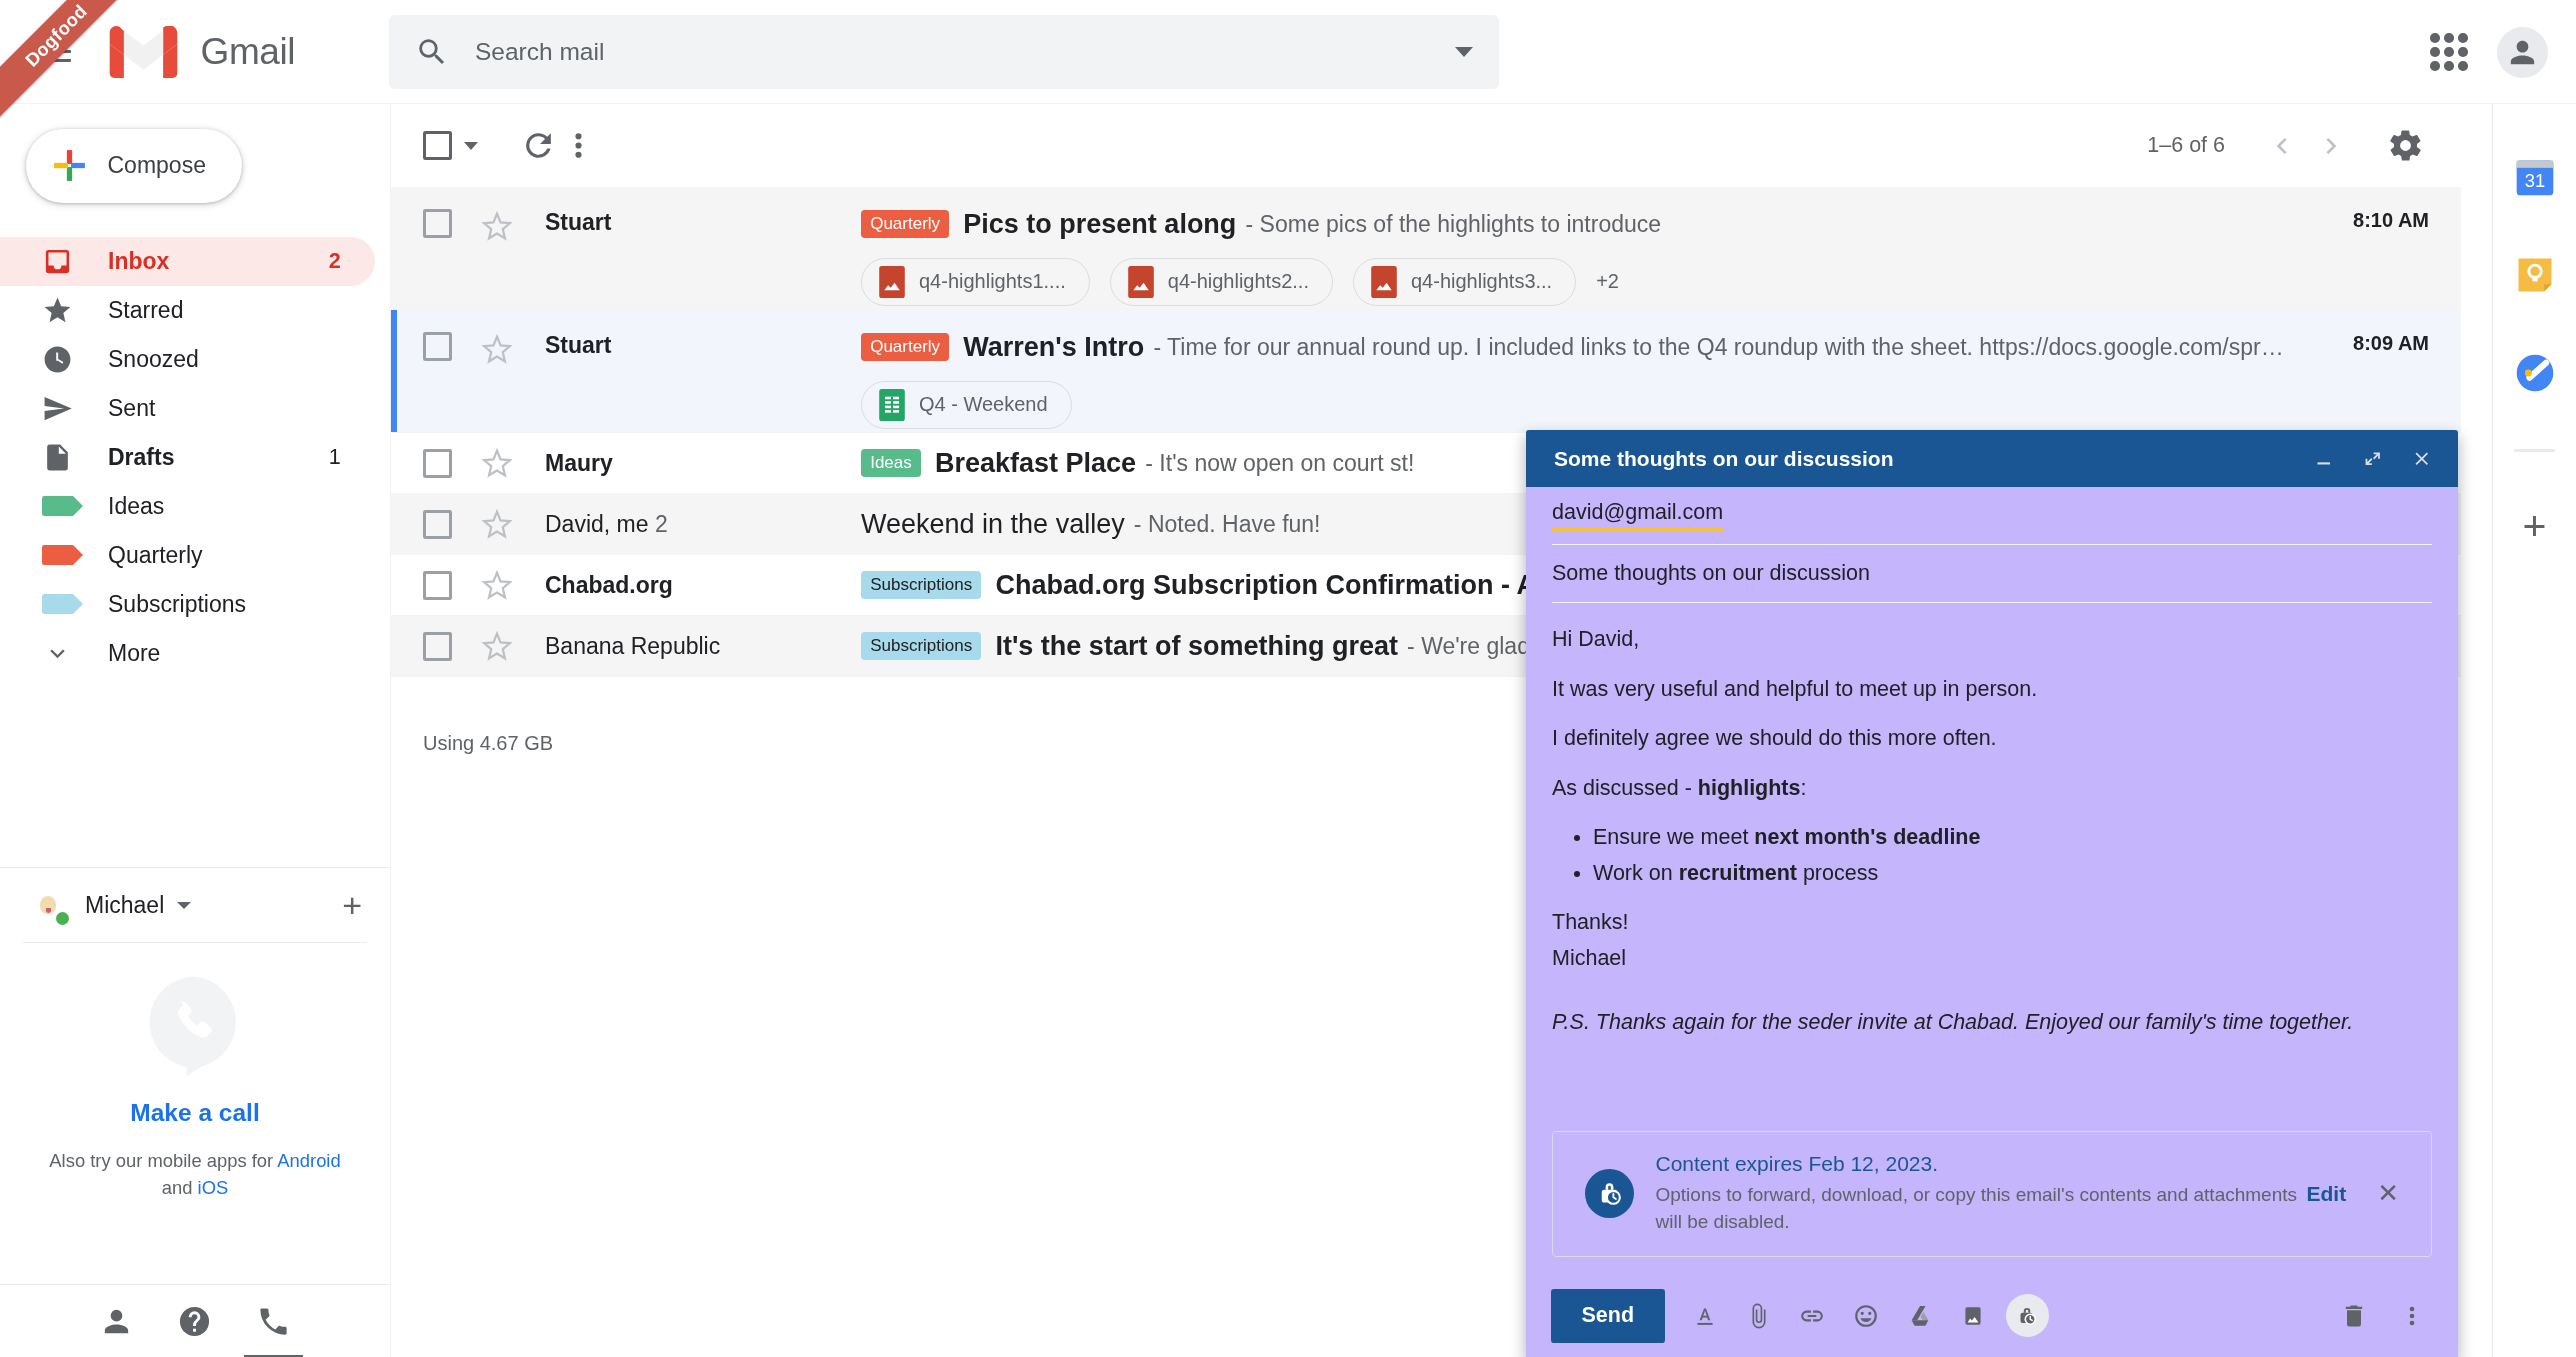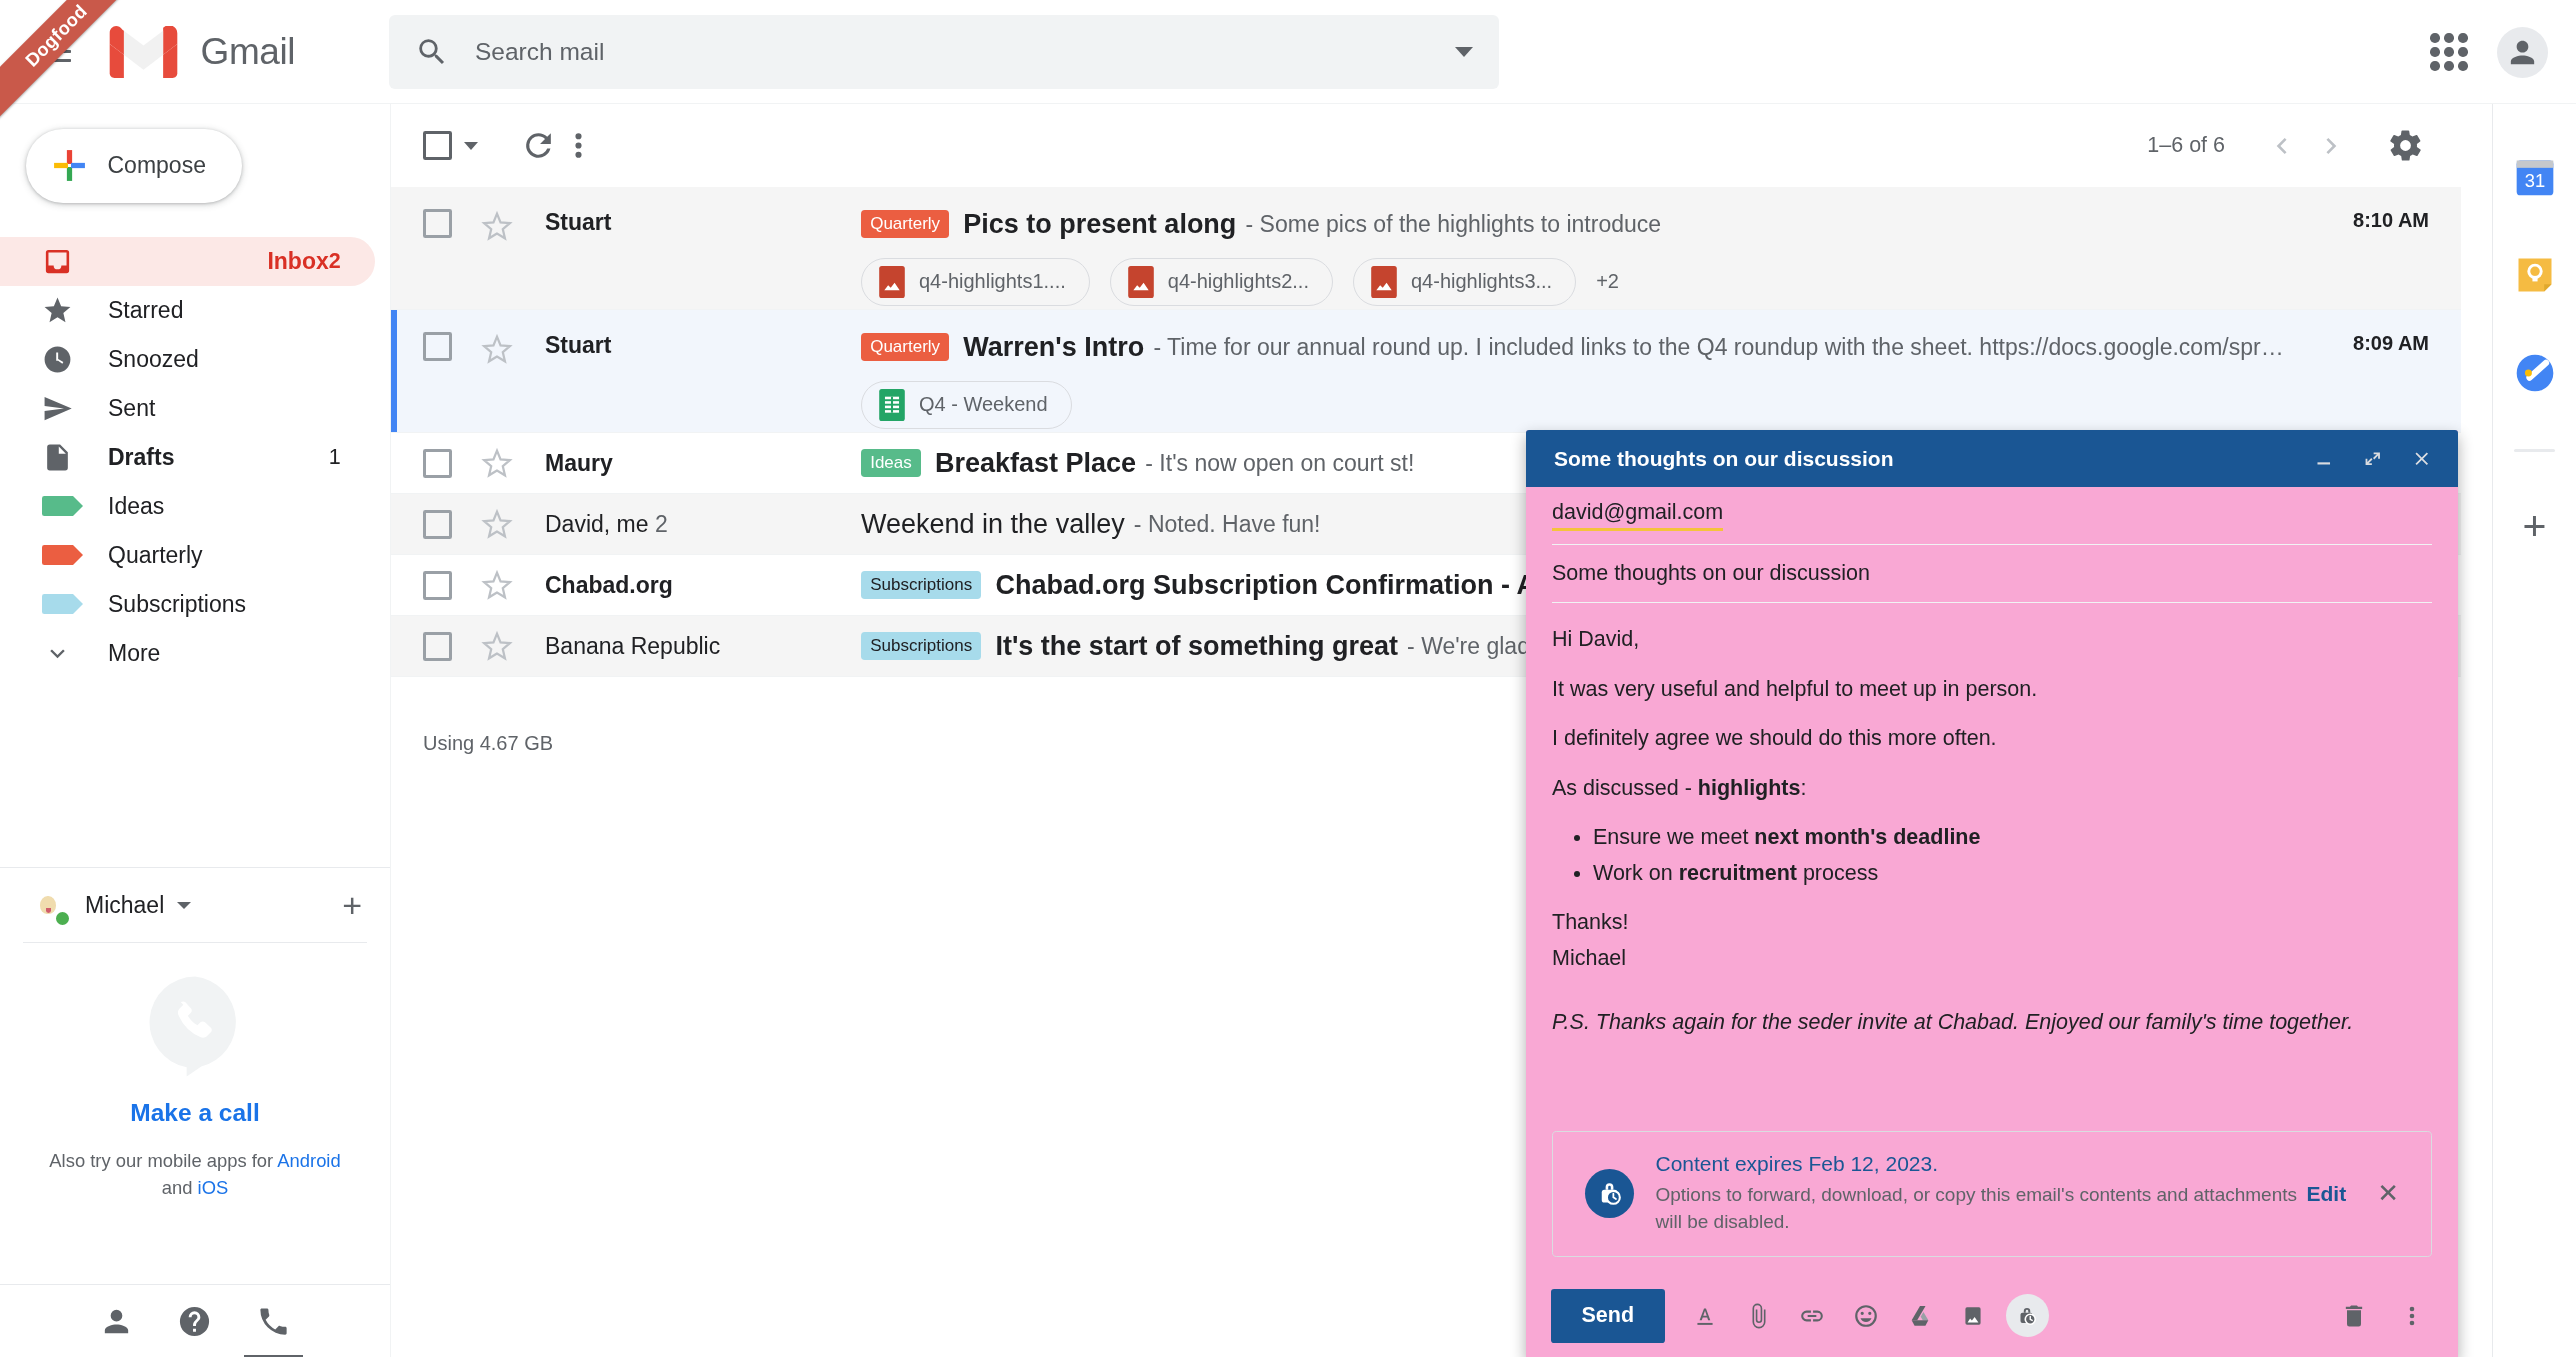--- a/index.html
+++ b/index.html
@@ -87,21 +87,21 @@
   .nav { margin-top: 34px; }
   .nav-item {
     height: 49px; display: flex; align-items: center;
     padding-left: 40px; padding-right: 34px; cursor: pointer;
     border-top-right-radius: 24.5px; border-bottom-right-radius: 24.5px;
     margin-right: 15.3px;
   }
   .nav-item.active { background: #fce8e6; }
   .nav-ico { width: 34px; height: 34px; flex: none; display: flex; align-items: center; justify-content: center; }
   .nav-label { font-size: 23px; color: #202124; margin-left: 34px; flex: 1; }
-  .nav-item.active .nav-label { color: #d93025; font-weight: bold; text-align: right; }
+  .nav-item.active .nav-label { color: #d93025; font-weight: bold; }
   .nav-item.bold .nav-label { font-weight: bold; }
   .nav-count { font-size: 21.5px; color: #202124; font-weight: bold; }
   .nav-item.active .nav-count { color: #d93025; }
   .lbl-tag { width: 31px; height: 20px; position: relative; }
   .lbl-tag::after {
     content:''; position:absolute; right:-10px; top:0;
     border-top: 10px solid transparent; border-bottom: 10px solid transparent;
     border-left: 10px solid var(--c);
   }
 
@@ -206,21 +206,21 @@
     display: flex; flex-direction: column; align-items: center; padding-top: 51px; gap: 54px;
   }
   .rail-ico { width: 44px; height: 44px; cursor:pointer; }
   .rail-sep { width: 41px; height: 3.1px; background:#e8eaed; border-radius:1.5px; }
   .rail-plus { font-size: 41px; color:#5f6368; line-height:1; cursor:pointer; font-weight:300;}
 
   
   .compose {
     position: absolute; left: 1526px; top: 430px;
     width: 932px; height: 927px;
-    background: #f9a8d4; border-radius: 3.1px 3.1px 0 0;
+    background: #c4b5fd; border-radius: 3.1px 3.1px 0 0;
     box-shadow: 0 6.1px 15.3px rgba(0,0,0,.32); z-index: 40;
     display: flex; flex-direction: column; overflow: hidden;
   }
   .cp-head {
     height: 57px; background: #1a5694; display: flex; align-items: center;
     padding: 0 23px 0 28px; flex: none;
   }
   .cp-title { color:#fff; font-size: 21px; font-weight: bold; flex:1; overflow:hidden; white-space:nowrap; }
   .cp-btns { display:flex; align-items:center; gap: 23px; }
   .cp-btn { width:26px;height:26px; display:flex;align-items:center;justify-content:center; cursor:pointer; }

